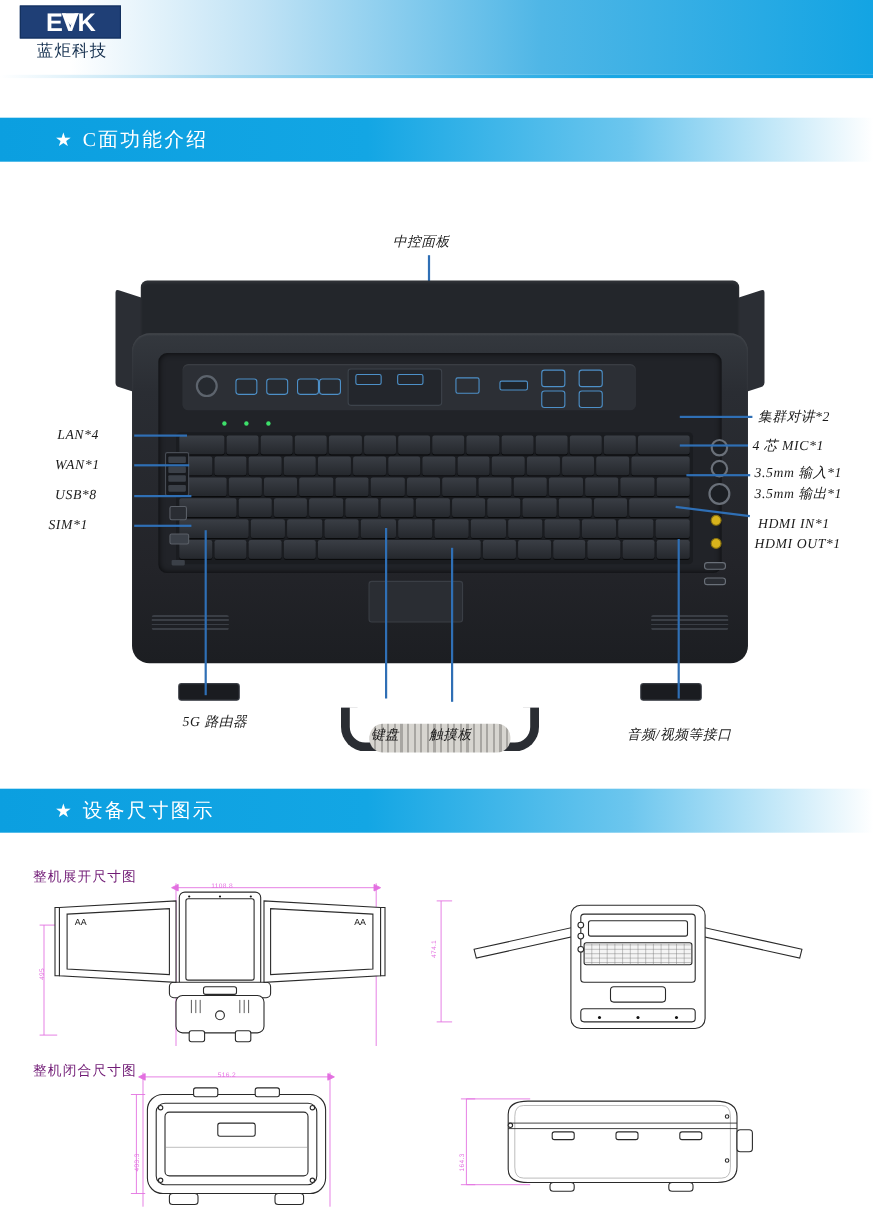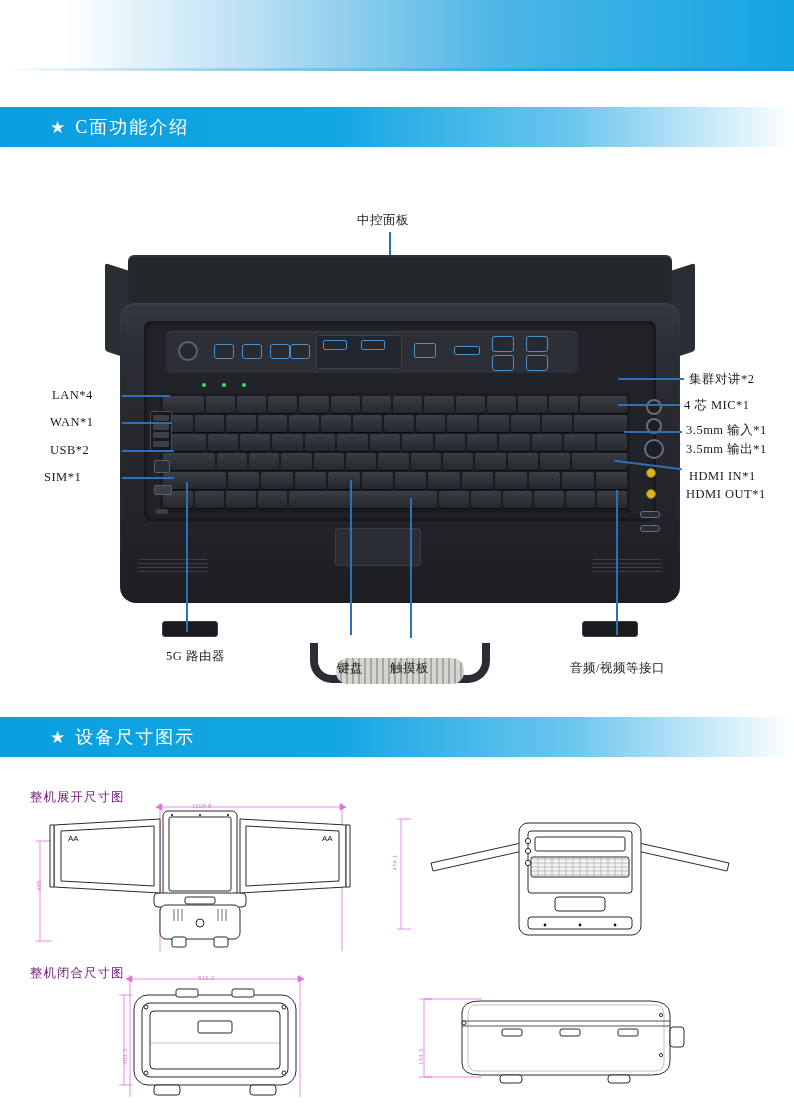--- a/index.html
+++ b/index.html
@@ -76,21 +76,21 @@
     margin-left: 50px; margin-right: 10px;
     line-height: 1;
   }
   .section-bar .sec-title {
     color: #ffffff;
     font-size: 18px;
     letter-spacing: 2px;
   }
 
   
-  .device-area { position: absolute; left:0; top: 160px; width: 752px; height: 540px; }
+  .device-area { position: absolute; left:0; top: 160px; width: 752px; height: 540px; font-style: italic; }
 
   .callout-label {
     position: absolute;
     font-size: 12.5px;
     color: #1a1a1a;
     white-space: nowrap;
     letter-spacing: 0.5px;
   }
   .leader {
     position: absolute;
@@ -239,20 +239,27 @@
     font-size: 6px; color:#e36fe0; letter-spacing:.3px; white-space: nowrap;
   }
   .dim-text.rot { transform: rotate(-90deg); transform-origin: left top; }
   .tech { position:absolute; }
   .tech svg { display:block; }
 </style>
 </head>
 <body>
 
 <div class="page-header">
+  <div class="logo-block">
+    <div class="logo-mark">
+      <span>EVK</span>
+      <span class="wedge"></span>
+    </div>
+    <div class="logo-sub">蓝炬科技</div>
+  </div>
 </div>
 <div class="header-rule"></div>
 
 <div class="section-bar" style="top:107px;">
   <span class="star">★</span>
   <span class="sec-title">C面功能介绍</span>
 </div>
 
 <div class="device-area">
 
@@ -413,21 +420,21 @@
       <div class="handle-grip"></div>
     </div>
   </div>
 
   <div class="callout-label" style="left:52px; top:228px;">LAN*4</div>
   <div class="leader h" style="left:122px; top:235px; width:48px;"></div>
 
   <div class="callout-label" style="left:50px; top:255px;">WAN*1</div>
   <div class="leader h" style="left:122px; top:262px; width:50px;"></div>
 
-  <div class="callout-label" style="left:50px; top:283px;">USB*2</div>
+  <div class="callout-label" style="left:50px; top:283px;">USB*8</div>
   <div class="leader h" style="left:122px; top:290px; width:52px;"></div>
 
   <div class="callout-label" style="left:44px; top:310px;">SIM*1</div>
   <div class="leader h" style="left:122px; top:317px; width:52px;"></div>
 
   <div class="callout-label" style="left:689px; top:211px;">集群对讲*2</div>
   <div class="leader h" style="left:618px; top:218px; width:66px;"></div>
 
   <div class="callout-label" style="left:684px; top:237px;">4 芯 MIC*1</div>
   <div class="leader h" style="left:618px; top:244px; width:62px;"></div>

